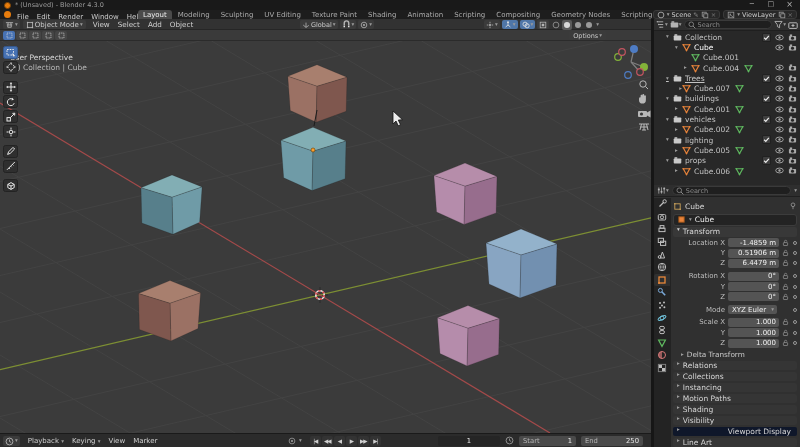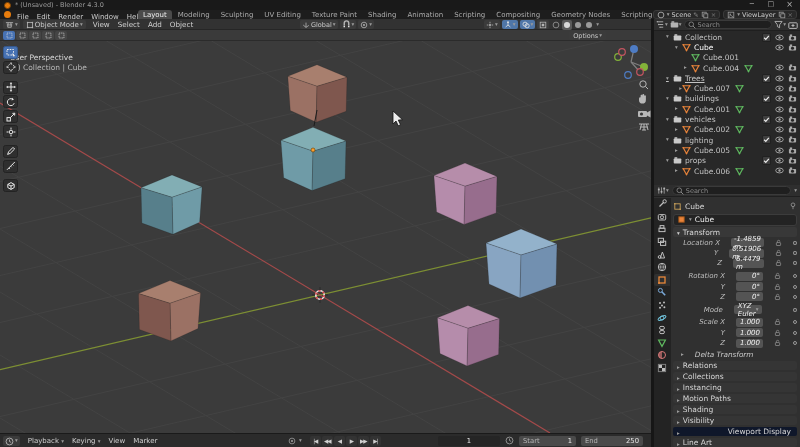--- a/index.html
+++ b/index.html
@@ -13,22 +13,22 @@
   .pill{background:#282828;border:1px solid #3a3a3a;border-radius:3px;height:9px;display:flex;align-items:center;font-size:6.5px;color:#cfcfcf;padding:0 3px;gap:2px;}
   .hdr-btn{display:flex;align-items:center;gap:1px;background:#3b3b3b;border-radius:2px;padding:0 2px;height:9px;font-size:6.5px;color:#c8c8c8;}
   .hdr-btn.blue{background:#4f76a8;color:#eee;}
   .caret{font-size:5.5px;color:#9a9a9a;line-height:1;}
   .toolbtn{position:absolute;left:3px;width:15px;height:13px;background:#2f2f2f;border:1px solid #232323;border-radius:2.5px;display:flex;align-items:center;justify-content:center;}
   .toolbtn.active{background:#4772b3;border-color:#35598f;}
   .ol-row{position:relative;height:10.3px;display:flex;align-items:center;font-size:7.5px;color:#c4c4c4;}
   .ol-row .lbl{margin-left:3px;white-space:nowrap;}
   .ol-row.active-obj .lbl{color:#ffffff;}
   .tgl{position:absolute;top:0.5px;}
-  .prop-sec{background:#383838;border-radius:2px;height:9.5px;display:flex;align-items:flex-end;font-size:7.5px;color:#d6d6d6;padding:0 4px;gap:3px;flex:none;}
-  .tr-row{display:flex;align-items:center;height:9.8px;gap:11px;flex:none;font-style:italic;}
+  .prop-sec{background:#383838;border-radius:2px;height:9.5px;display:flex;align-items:flex-start;font-size:7.5px;color:#d6d6d6;padding:0 4px;gap:3px;flex:none;}
+  .tr-row{display:flex;align-items:center;height:9.8px;gap:3px;flex:none;}
   .tr-lbl{width:52px;text-align:right;font-size:7px;color:#bdbdbd;white-space:nowrap;}
   .tr-field{flex:1;background:#545454;border-radius:2px;height:9px;font-size:7px;color:#f1f1f1;display:flex;align-items:center;justify-content:flex-end;padding:0 3px;}
   .tab-ic{width:16px;height:12.6px;display:flex;align-items:center;justify-content:center;border-radius:2px 0 0 2px;}
   .tab-ic.active{background:#303030;}
   .searchbox{background:#1f1f1f;border:1px solid #3a3a3a;border-radius:6px;height:9px;display:flex;align-items:center;gap:2px;padding:0 3px;}
   .searchbox input{background:transparent;border:none;outline:none;color:#cfcfcf;font-size:6.5px;width:100%;padding:0;}
   .searchbox input::placeholder{color:#8a8a8a;}
   .tl-btn{width:11px;height:10px;background:#333;border-radius:2px;display:flex;align-items:center;justify-content:center;font-size:5.5px;color:#d0d0d0;letter-spacing:-1px;}
   .tl-field{background:#4a4a4a;border-radius:2px;height:10px;display:flex;align-items:center;font-size:6.8px;color:#e8e8e8;padding:0 4px;gap:4px;}
 </style>

